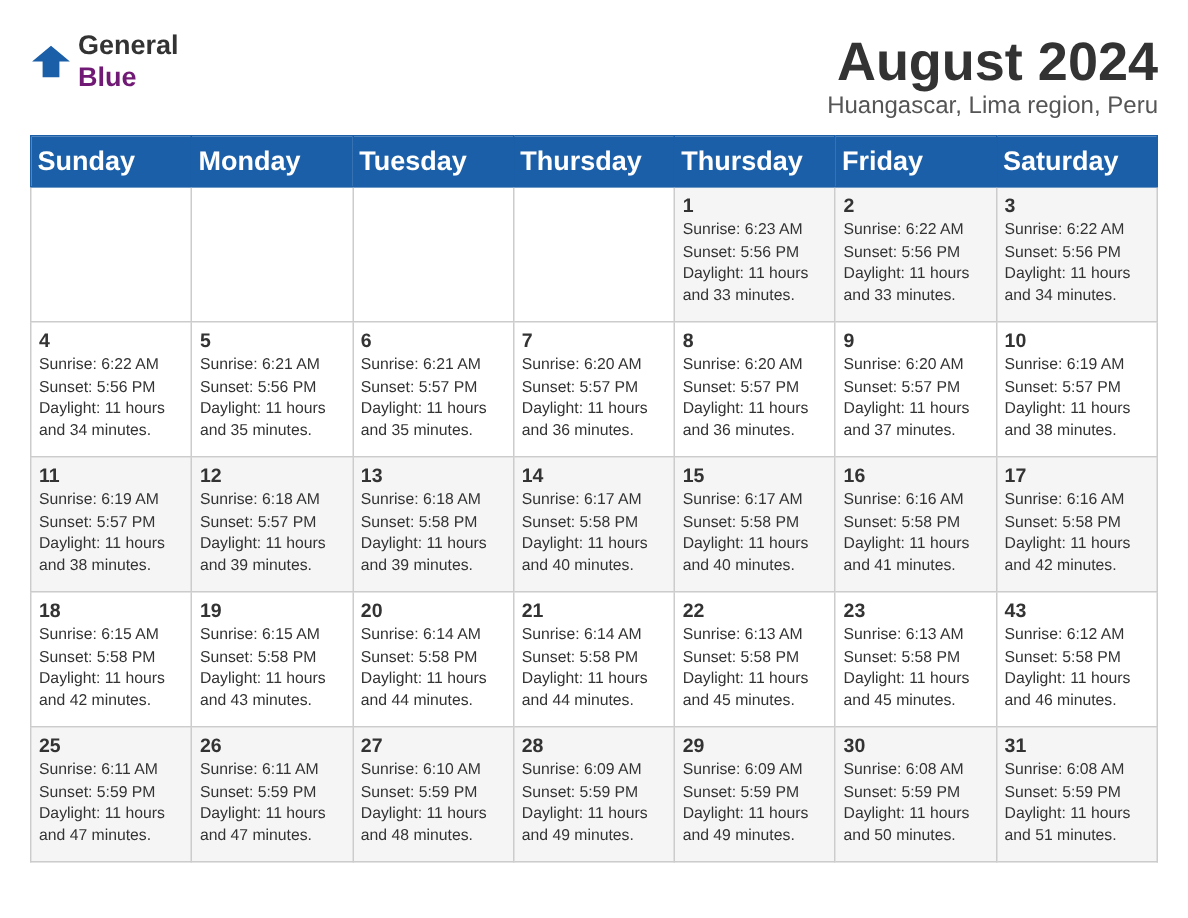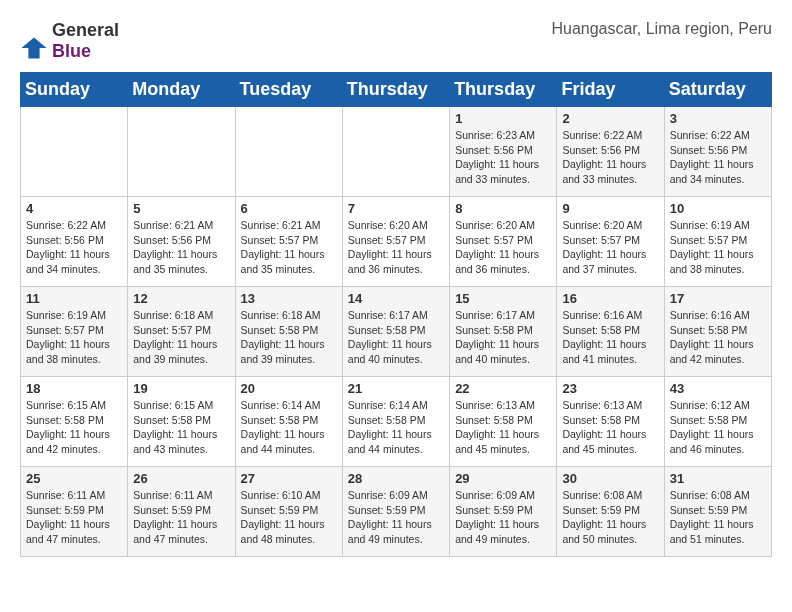--- a/index.html
+++ b/index.html
@@ -11,21 +11,21 @@
       padding: 20px;
     }
     .header {
       display: flex;
       justify-content: space-between;
       align-items: flex-start;
       margin-bottom: 10px;
     }
     .logo {
       display: flex;
-      align-items: flex-end;
+      align-items: center;
       gap: 4px;
     }
     .logo-text-general {
       font-size: 18px;
       font-weight: bold;
       color: #333;
     }
     .logo-text-blue {
       font-size: 18px;
       font-weight: bold;
@@ -94,20 +94,21 @@
   <div class="logo">
     <svg class="logo-icon" viewBox="0 0 40 40" xmlns="http://www.w3.org/2000/svg">
       <polygon points="20,5 38,20 28,20 28,35 12,35 12,20 2,20" fill="#1a5fa8"></polygon>
     </svg>
     <div>
       <span class="logo-text-general">General</span><br>
       <span class="logo-text-blue">Blue</span>
     </div>
   </div>
   <div class="title-block">
+    <div class="main-title">August 2024</div>
     <div class="subtitle">Huangascar, Lima region, Peru</div>
   </div>
 </div>
 
 <table>
   <thead>
     <tr>
     <th>Sunday</th>
         <th>Monday</th>
         <th>Tuesday</th>

